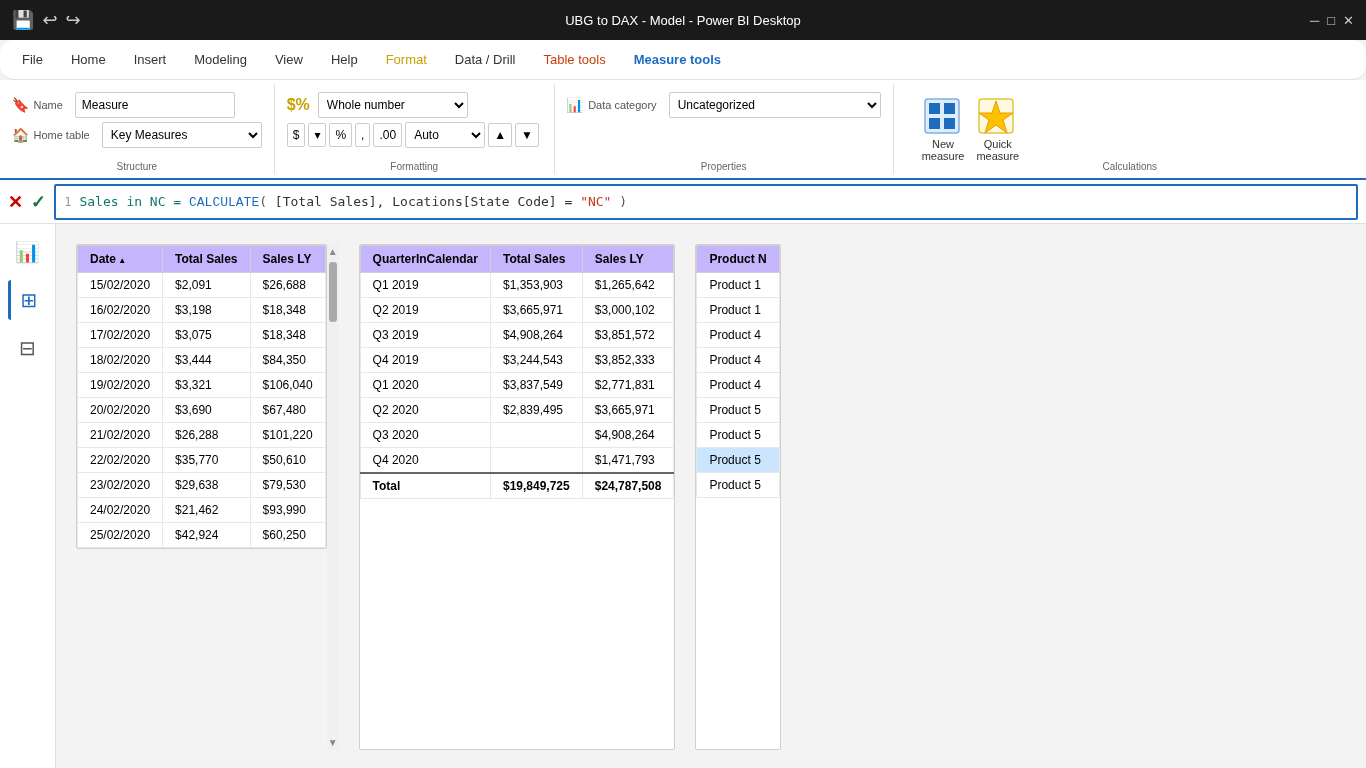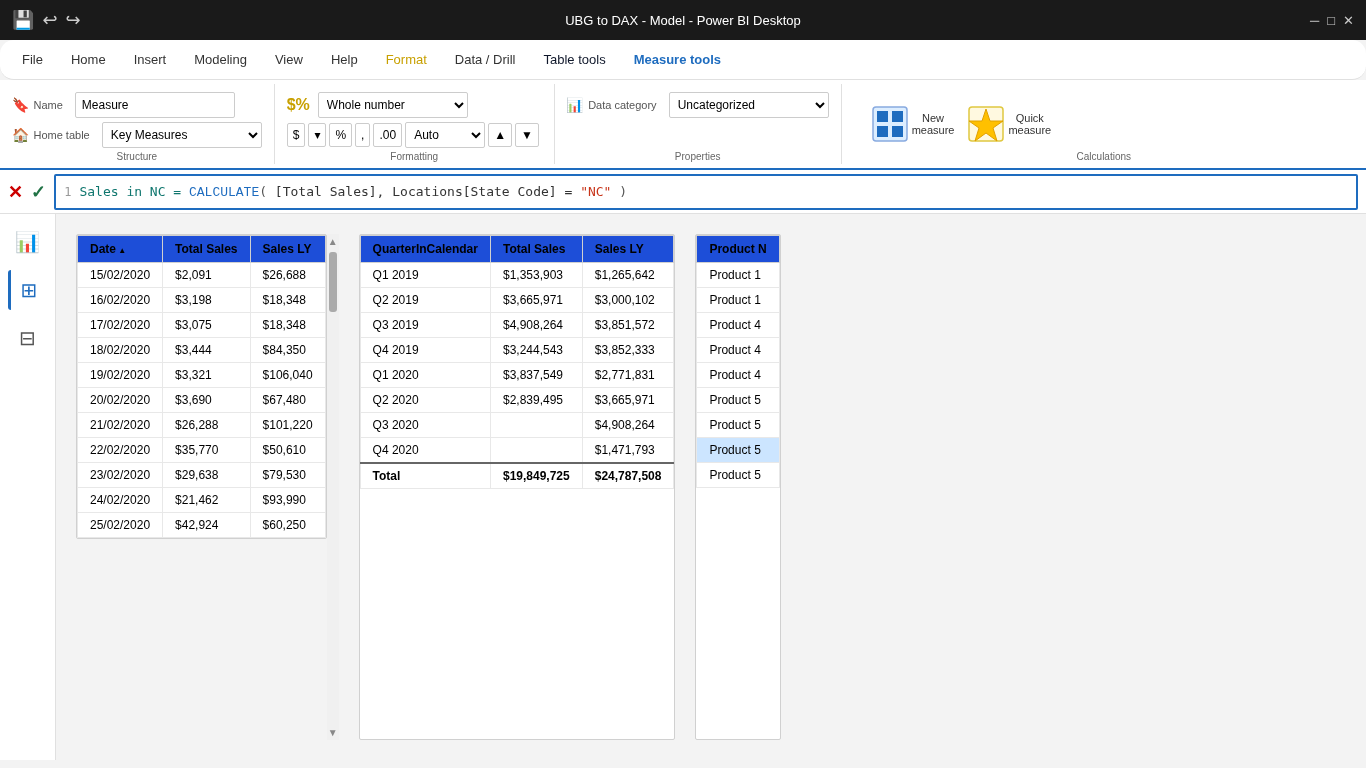--- a/index.html
+++ b/index.html
@@ -31,21 +31,21 @@
     .menu-item {
       padding: 0 14px;
       height: 40px;
       display: flex;
       align-items: center;
       font-size: 13px;
       cursor: pointer;
       color: #333;
     }
     .menu-item.active-format { color: #c8a000; }
-    .menu-item.active-table { color: #0f172a; }
+    .menu-item.active-table { color: #c2410c; }
     .menu-item.active-measure { color: #1e6cbf; font-weight: 600; }
 
     
     .ribbon {
       background: #fff;
       border-bottom: 2px solid #1e6cbf;
       display: flex;
       align-items: stretch;
       padding: 4px 0;
       min-height: 90px;
@@ -80,43 +80,42 @@
     }
     .ribbon-select {
       border: 1px solid #ccc;
       border-radius: 2px;
       padding: 2px 4px;
       font-size: 12px;
       height: 26px;
       background: #fff;
       cursor: pointer;
     }
-    .ribbon-select.wide { width: 160px; }
+    .ribbon-select.wide { width: 212px; }
     .ribbon-select.medium { width: 150px; }
     .ribbon-select.narrow { width: 80px; }
 
     
     .format-row { display: flex; align-items: center; gap: 3px; margin-top: 4px; }
     .fmt-btn {
       border: 1px solid #ccc;
       background: #fff;
       border-radius: 2px;
       padding: 2px 5px;
       font-size: 12px;
       cursor: pointer;
       height: 24px;
       display: flex; align-items: center; justify-content: center;
     }
 
     
     .calc-section { display: flex; gap: 12px; align-items: center; padding: 8px 16px; }
     .calc-btn {
       display: flex;
-      flex-direction: row;
-      align-items: center;
+      flex-direction: column;
       cursor: pointer;
       gap: 2px;
     }
     .calc-btn-icon {
       width: 40px;
       height: 40px;
       display: flex; align-items: center; justify-content: center;
       font-size: 28px;
     }
     .calc-btn-label { font-size: 11px; color: #333; text-align: center; }
@@ -187,21 +186,21 @@
       background: #fff;
       border: 1px solid #d0d0d0;
       border-radius: 2px;
       overflow: hidden;
     }
     .data-table {
       border-collapse: collapse;
       font-size: 12px;
     }
     .data-table th {
-      background: #1d4ed8;
+      background: #c4b5fd;
       border: 1px solid #d0d0d0;
       padding: 6px 12px;
       text-align: left;
       font-weight: 600;
       white-space: nowrap;
     }
     .data-table td {
       border: 1px solid #e8e8e8;
       padding: 5px 12px;
       white-space: nowrap;

